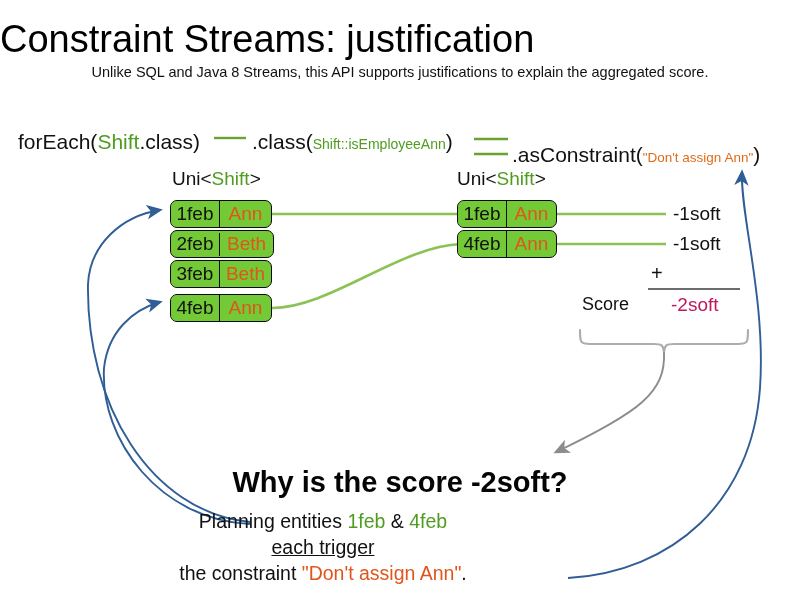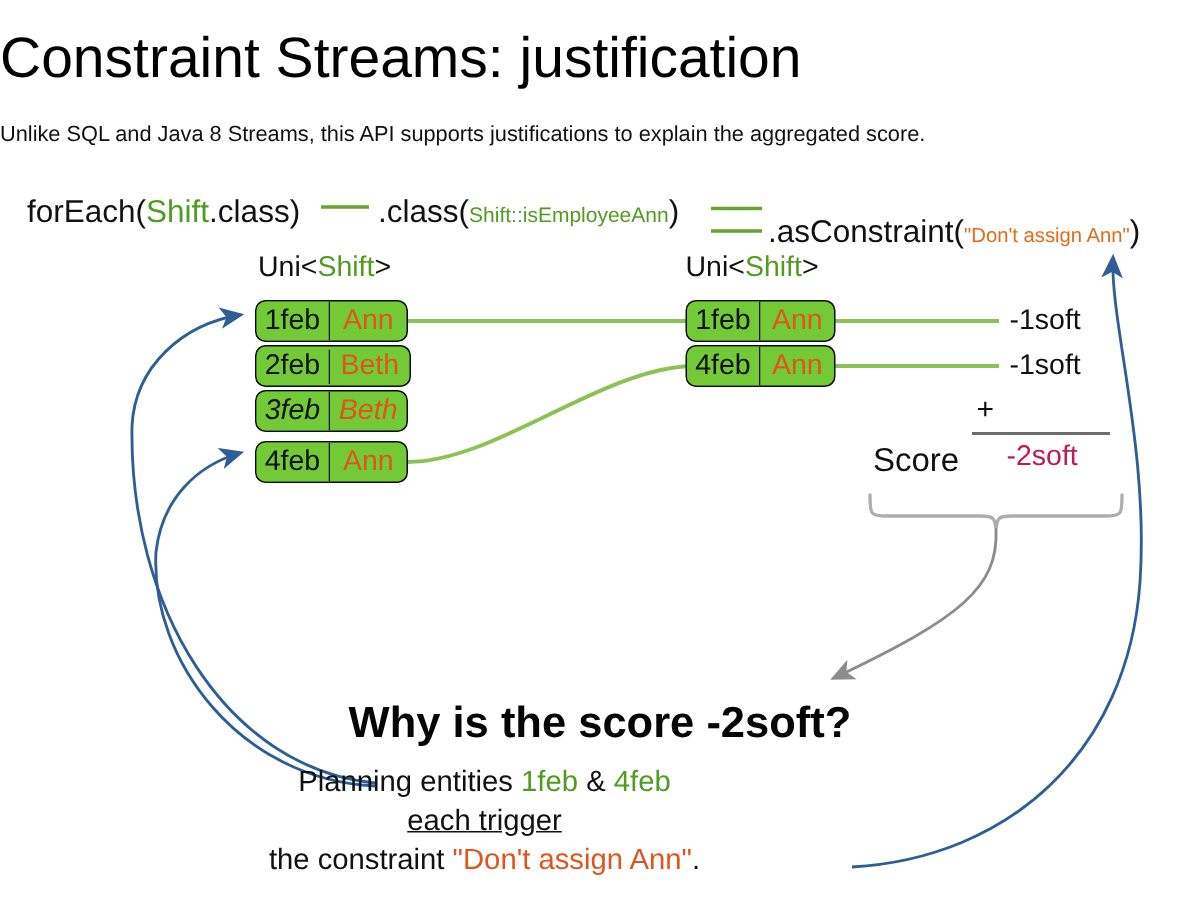--- a/index.html
+++ b/index.html
@@ -26,23 +26,23 @@
     position: absolute;
     left: 0; top: 18px;
     width: 800px;
     font-size: 38px;
     font-weight: 400;
     color: #000000;
     letter-spacing: 0px;
   }
   .subtitle {
     position: absolute;
-    left: 0; top: 82px;
-    width: 800px;
-    text-align: left;
+    left: 0; top: 64px;
+    width: 800px;
+    text-align: center;
     font-size: 14.5px;
     font-weight: 400;
     color: #111111;
   }
   
   .code {
     position: absolute;
     font-size: 21px;
     color: #111111;
     white-space: nowrap;
@@ -127,21 +127,21 @@
   #total-val {
     position: absolute;
     left: 671px; top: 294px;
     font-size: 19px;
     color: #be185d;
     white-space: nowrap;
   }
   #score-label {
     position: absolute;
     left: 582px; top: 294px;
-    font-size: 22px;
+    font-size: 18px;
     color: #111111;
     white-space: nowrap;
   }
 
   
   #why-heading {
     position: absolute;
     left: 0; top: 466px;
     width: 800px;
     text-align: center;
@@ -221,21 +221,21 @@
   <div class="uni-label" id="uni-left"><span>Uni&lt;</span><span class="cls">Shift</span><span>&gt;</span></div>
 
   <div class="cell" style="left:170px; top:200px; width:102px;">
     <div class="date">1feb</div>
     <div class="emp">Ann</div>
   </div>
   <div class="cell" style="left:170px; top:230px; width:104px;align-items:center;">
     <div class="date">2feb</div>
     <div class="emp">Beth</div>
   </div>
-  <div class="cell" style="left:170px; top:260px; width:102px;font-style:italic;">
+  <div class="cell" style="left:170px; top:260px; width:102px;">
     <div class="date">3feb</div>
     <div class="emp">Beth</div>
   </div>
   <div class="cell" style="left:170px; top:294px; width:102px;">
     <div class="date">4feb</div>
     <div class="emp">Ann</div>
   </div>
 
   <div class="uni-label" id="uni-right"><span>Uni&lt;</span><span class="cls">Shift</span><span>&gt;</span></div>
 

